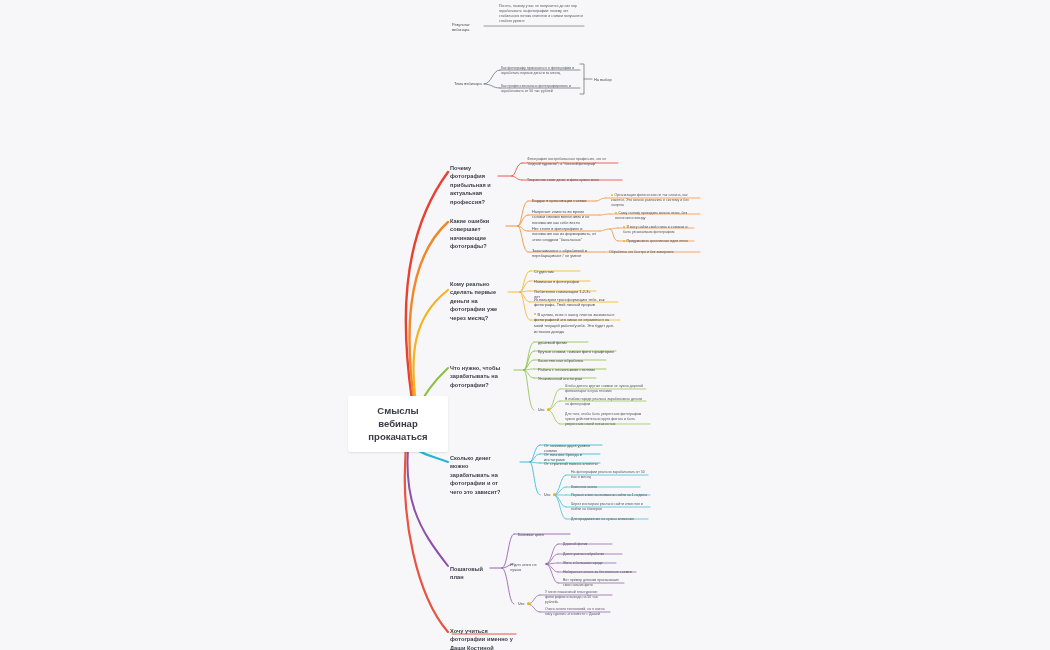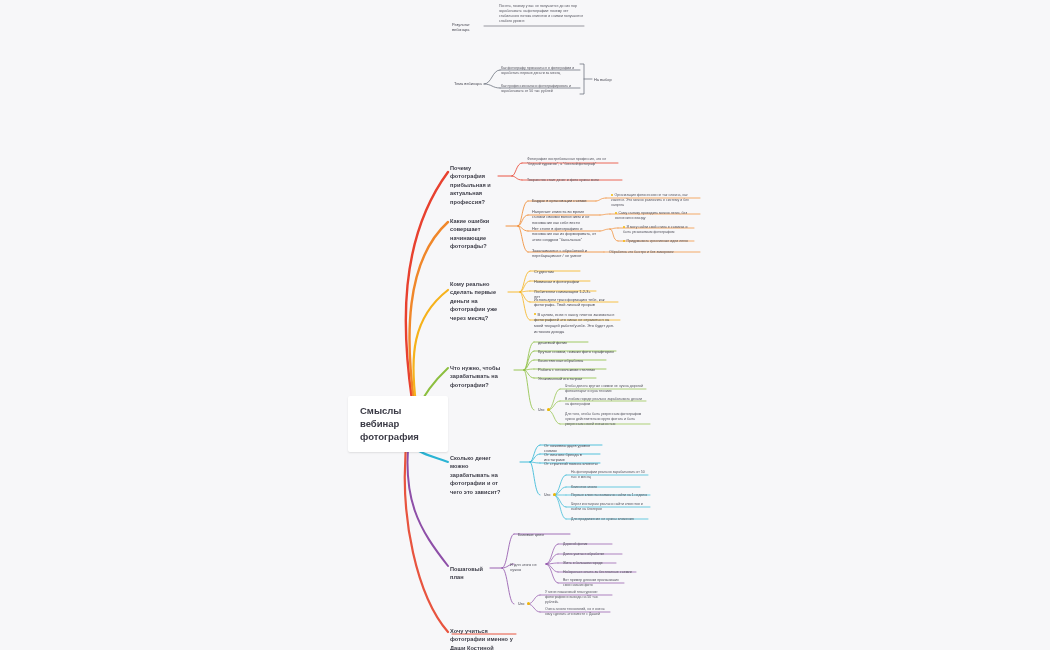--- a/index.html
+++ b/index.html
@@ -15,20 +15,21 @@
   .node{position:absolute;box-sizing:border-box;}
 
   
   .root{
     background:#ffffff;
     border-radius:2px;
     padding:9px 12px;
     font-size:9.5px;
     font-weight:bold;
     color:#3b3b46;
+    text-align:center;
     line-height:1.35;
     box-shadow:0 1px 2px rgba(0,0,0,.10);
     width:100px;
   }
 
   
   .topic{
     font-size:5.6px;
     font-weight:bold;
     color:#3b3b46;
@@ -199,21 +200,21 @@
 <div class="node sub" style="left:450px;top:20px;width:40px;text-align:left;">Результат вебинара</div>
 <div class="node leaf" style="left:496px;top:2px;width:92px;">Понять, почему у вас не получается до сих пор зарабатывать на фотографии: почему нет стабильного потока клиентов и снимки получаются слабого уровня</div>
 
 <div class="node sub" style="left:452px;top:79px;width:36px;">Тема вебинара</div>
 <div class="node leaf" style="left:498px;top:64px;width:84px;">Как фотографу прокачаться в фотографии и заработать первые деньги за месяц</div>
 <div class="node leaf" style="left:498px;top:82px;width:84px;">Как профессионально фотографировать и зарабатывать от 50 тыс рублей</div>
 <div class="node sub" style="left:592px;top:75px;width:34px;">На выбор</div>
 
 <div class="node root" style="left:348px;top:396px;">
   <div>Смыслы вебинар</div>
-  <div>фотография</div>
+  <div>прокачаться</div>
 </div>
 
 <div class="node topic" style="left:448px;top:162px;width:58px;">Почему фотография прибыльная и актуальная профессия?</div>
 <div class="node leaf" style="left:524px;top:155px;width:94px;">Фотография востребованная профессия, это не "бедный художник", а "богатый фотограф"</div>
 <div class="node leaf" style="left:524px;top:176px;width:98px;">Творчество стоит денег и фото нужны всем</div>
 
 <div class="node topic" style="left:448px;top:215px;width:60px;">Какие ошибки совершает начинающие фотографы?</div>
 <div class="node sub" style="left:530px;top:196px;width:66px;">Бардак в организации съемки</div>
 <div class="node sub" style="left:530px;top:207px;width:70px;">Напрягает клиента во время съемки своими волнением и не понимание как себя вести</div>
 <div class="node sub" style="left:530px;top:224px;width:70px;">Нет стиля в фотографиях и понимания как их формировать, от этого синдром "банальных"</div>

